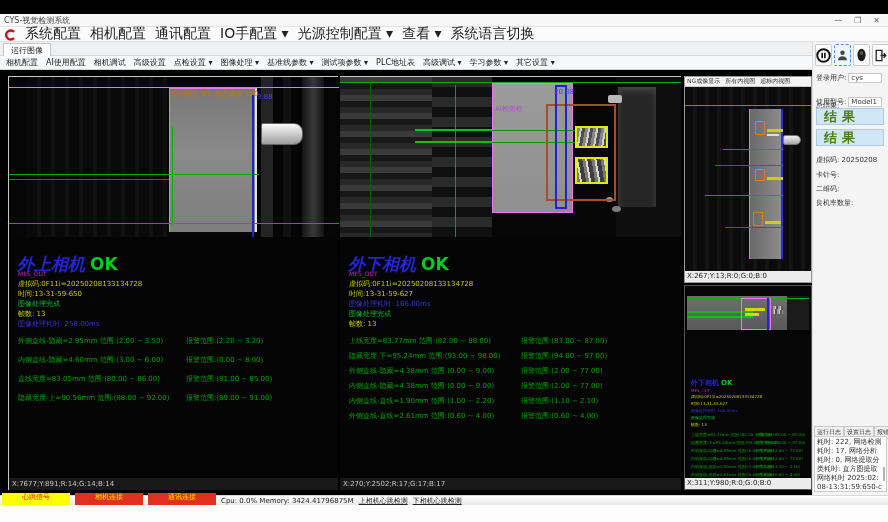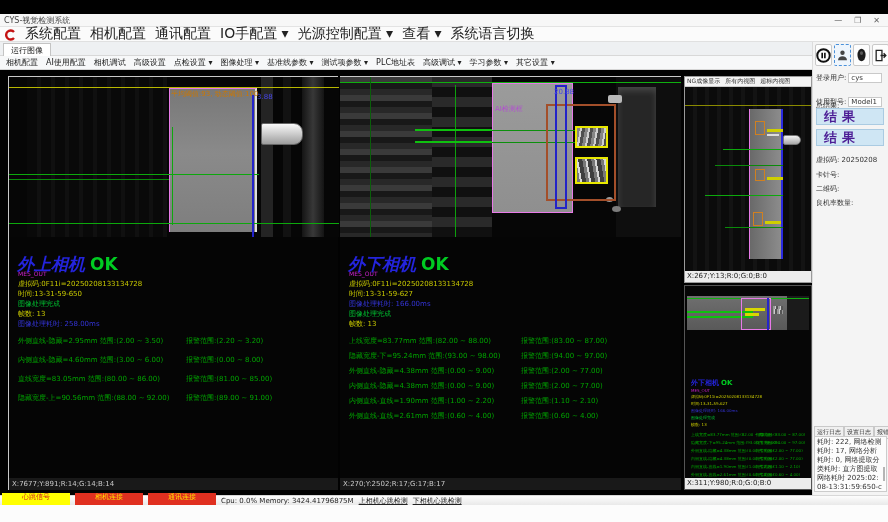--- a/index.html
+++ b/index.html
@@ -71,21 +71,21 @@
   .right-col{left:812px;top:42px;width:76px;height:453px;background:#f4f4f4;border-left:1px solid #dcdcdc;}
   .btn-row{position:absolute;left:2px;top:2px;display:flex;gap:2px;}
   .sq-btn{width:17px;height:22px;background:#fdfdfd;border:1px solid #c9c9c9;border-radius:2px;
           display:flex;align-items:center;justify-content:center;}
   .sq-btn.selected{border:1px dashed #4a90d9;background:#eef5fc;}
   .fieldrow{position:absolute;left:3px;font-size:7px;color:#333;white-space:nowrap;display:flex;align-items:center;}
   .val-box{display:inline-block;background:#fff;border:1px solid #c9c9c9;min-width:34px;height:10px;
            line-height:9px;padding:0 2px;margin-left:2px;font-size:7px;color:#333;}
   .result-stack{position:absolute;left:3px;top:66px;}
   .result-box{width:68px;height:17px;background:#cfe6f4;border:1px solid #aacbe2;margin-bottom:4px;
-              font-size:13px;font-weight:bold;color:#4c1d95;letter-spacing:5px;line-height:16px;padding-left:7px;}
+              font-size:13px;font-weight:bold;color:#4d7c0f;letter-spacing:5px;line-height:16px;padding-left:7px;}
   .log-tabs{position:absolute;left:1px;top:384px;display:flex;}
   .log-tab{font-size:6px;color:#333;background:#f0f0f0;border:1px solid #c9c9c9;padding:1px 2px;white-space:nowrap;}
   .log-box{position:absolute;left:1px;top:394px;width:73px;height:56px;background:#fcfcfc;
            border:1px solid #ccc;font-size:7px;line-height:9px;color:#333;padding:1px 4px 1px 2px;
            overflow:hidden;word-break:break-all;}
   .log-scroll{position:absolute;right:1px;top:30px;width:2px;height:14px;background:#b5b5b5;}
 
   
   .statusbar{left:0;top:495px;width:888px;height:10px;background:linear-gradient(#fdfdfd,#e9e9e9);
              border-top:1px solid #d8d8d8;display:flex;align-items:center;gap:5px;

